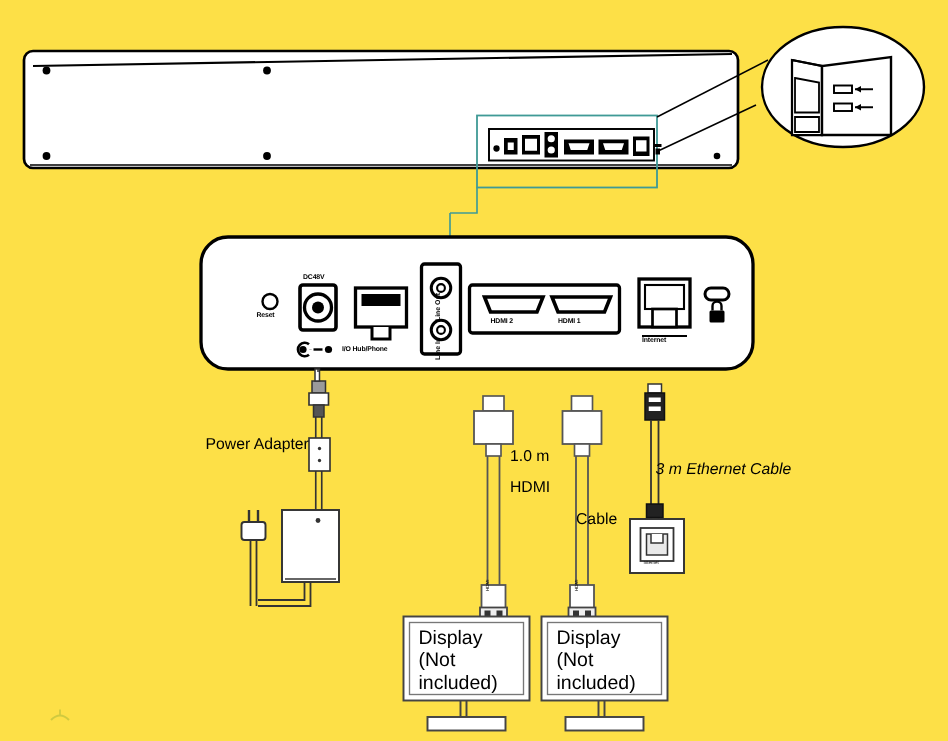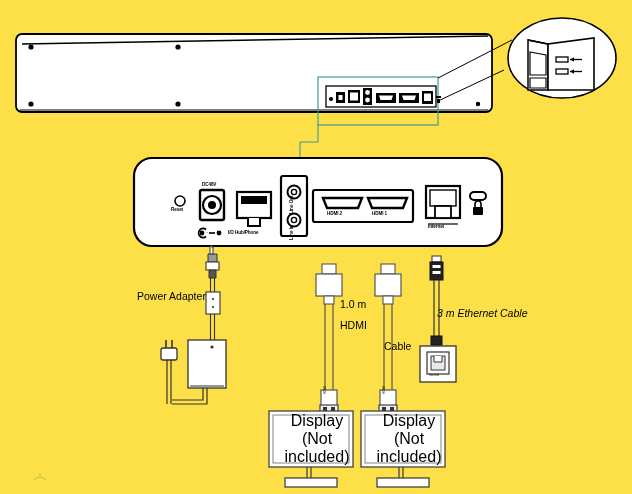--- a/index.html
+++ b/index.html
@@ -29,22 +29,21 @@
     position: absolute;
     font-family: "Liberation Sans", sans-serif;
     color: #000;
     white-space: pre;
     line-height: 1.25;
   }
   .lbl-cable {
     font-size: 10.5px;
   }
   .lbl-display {
-    font-size: 16px;
-    text-align: center;
+    font-size: 13px;
     width: 100%;
     padding-left: 12px;
   }
   .tiny {
     font-size: 4.6px;
     font-weight: bold;
     letter-spacing: -0.1px;
   }
   .tiny-v {
     font-size: 4.6px;

